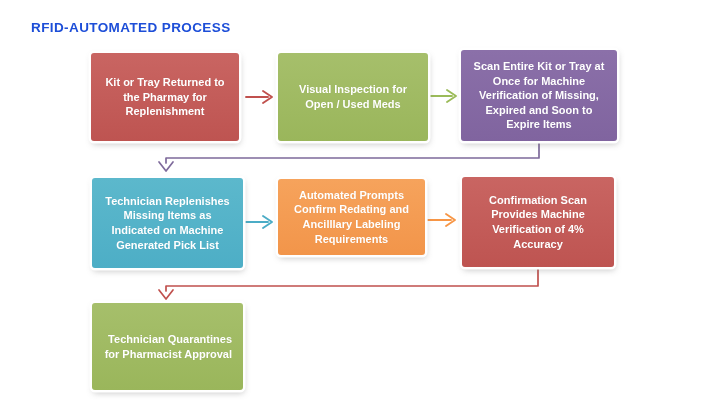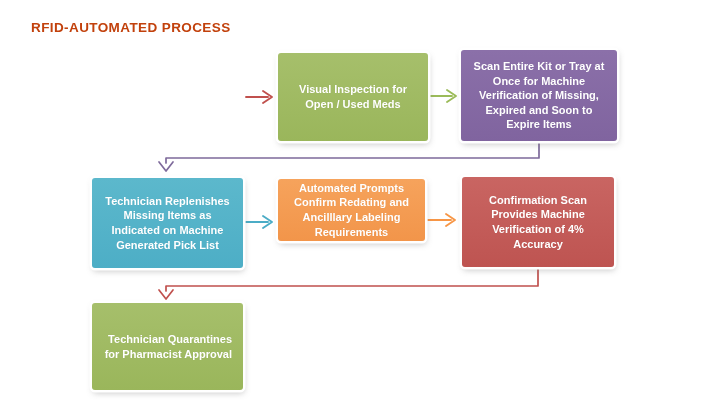--- a/index.html
+++ b/index.html
@@ -12,21 +12,21 @@
     overflow: hidden;
   }
   .title {
     position: absolute;
     left: 31px;
     top: 20px;
     margin: 0;
     font-size: 13.5px;
     font-weight: 700;
     letter-spacing: 0.4px;
-    color: #c2410c;
+    color: #1d4ed8;
   }
   .connectors {
     position: absolute;
     left: 0; top: 0;
     width: 718px; height: 415px;
     pointer-events: none;
   }
   .box {
     position: absolute;
     box-sizing: border-box;
@@ -41,21 +41,21 @@
     padding: 4px 11px;
     border-radius: 3px;
     box-shadow: 0 0 0 2.5px #ffffff, 1px 3px 6px rgba(125,125,125,0.45);
     text-shadow: 0 0 1px rgba(0,0,0,0.08);
   }
   
   .pos1 { left: 91px;  top: 53px;  width: 148px; height: 88px; }
   .pos2 { left: 278px; top: 53px;  width: 150px; height: 88px; }
   .pos3 { left: 461px; top: 50px;  width: 156px; height: 91px; }
   .pos4 { left: 92px;  top: 178px; width: 151px; height: 90px; }
-  .pos5 { left: 278px; top: 179px; width: 147px; height: 62px; }
+  .pos5 { left: 278px; top: 179px; width: 147px; height: 76px; }
   .pos6 { left: 462px; top: 177px; width: 152px; height: 90px; }
   .pos7 { left: 92px;  top: 303px; width: 151px; height: 87px; text-align: right; }
   
   .c-red    { background: linear-gradient(180deg, #C96562 0%, #BE5451 100%); }
   .c-green  { background: linear-gradient(180deg, #A6BF6B 0%, #9AB65B 100%); }
   .c-purple { background: linear-gradient(180deg, #8B70A9 0%, #80649F 100%); }
   .c-blue   { background: linear-gradient(180deg, #5CB8CC 0%, #4DAEC6 100%); }
   .c-orange { background: linear-gradient(180deg, #F6A35C 0%, #F2954A 100%); }
 </style>
 </head>
@@ -91,20 +91,21 @@
       <path d="M428,220 H451"></path>
       <path d="M446,214 L455,220 L446,226"></path>
     </g>
 
     <g stroke="#C0504D" stroke-width="1.7">
       <path d="M538,268 V286 H166 V291"></path>
       <path d="M159,290 L166,299 L173,290"></path>
     </g>
   </svg>
 
+  <div class="box pos1 c-red">Kit or Tray Returned to the Pharmay for Replenishment</div>
   <div class="box pos2 c-green">Visual Inspection for Open / Used Meds</div>
   <div class="box pos3 c-purple">Scan Entire Kit or Tray at Once for Machine Verification of Missing, Expired and Soon to Expire Items</div>
   <div class="box pos4 c-blue">Technician Replenishes Missing Items as Indicated on Machine Generated Pick List</div>
   <div class="box pos5 c-orange">Automated Prompts Confirm  Redating and Ancilllary Labeling Requirements</div>
   <div class="box pos6 c-red">Confirmation Scan Provides Machine Verification of 4% Accuracy</div>
   <div class="box pos7 c-green">Technician Quarantines for Pharmacist Approval</div>
 
 </div>
 
 </body></html>

